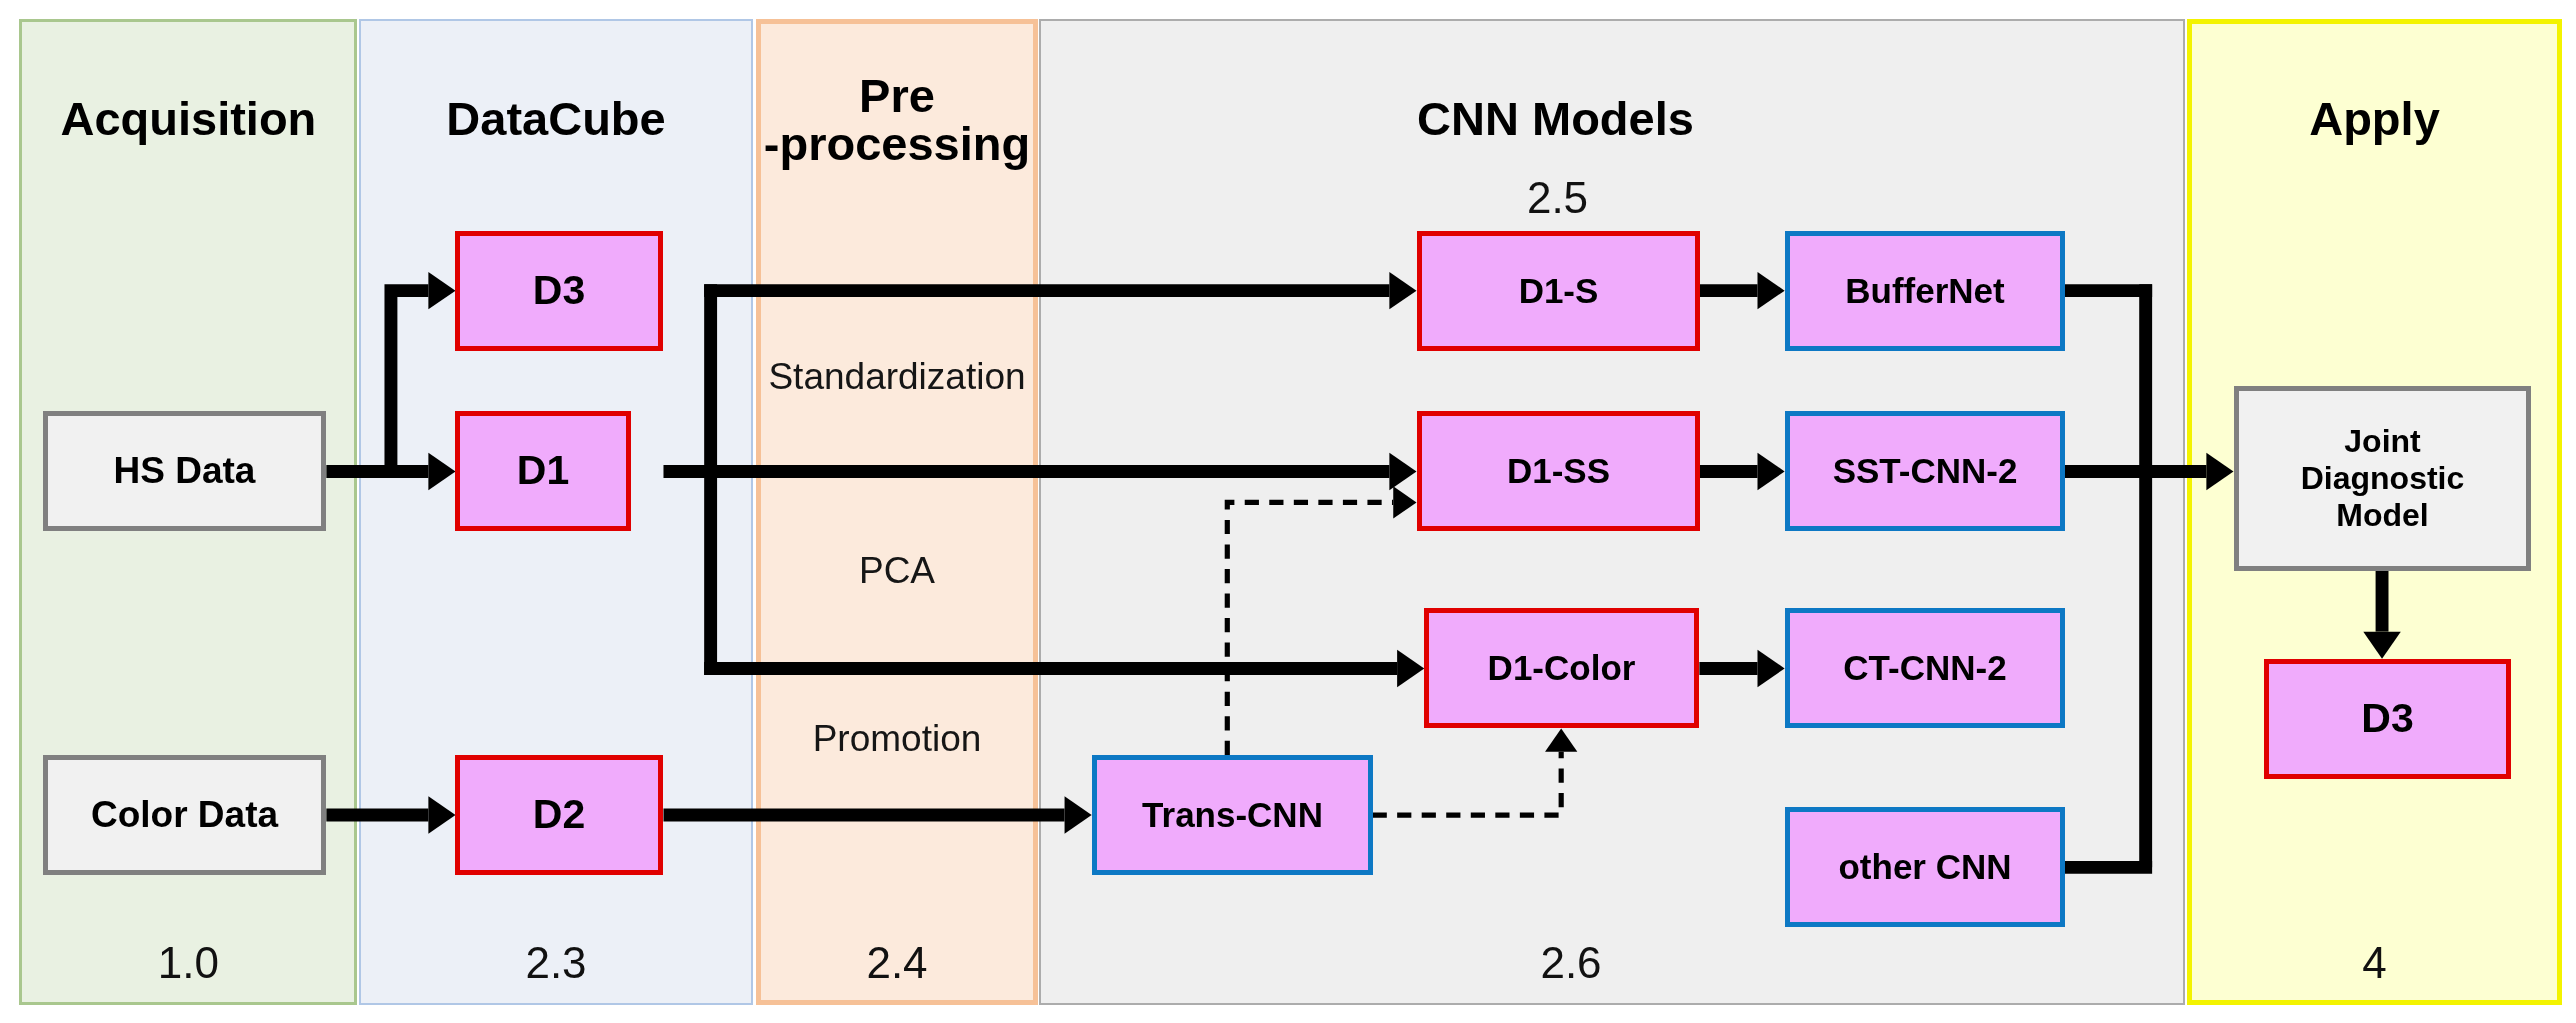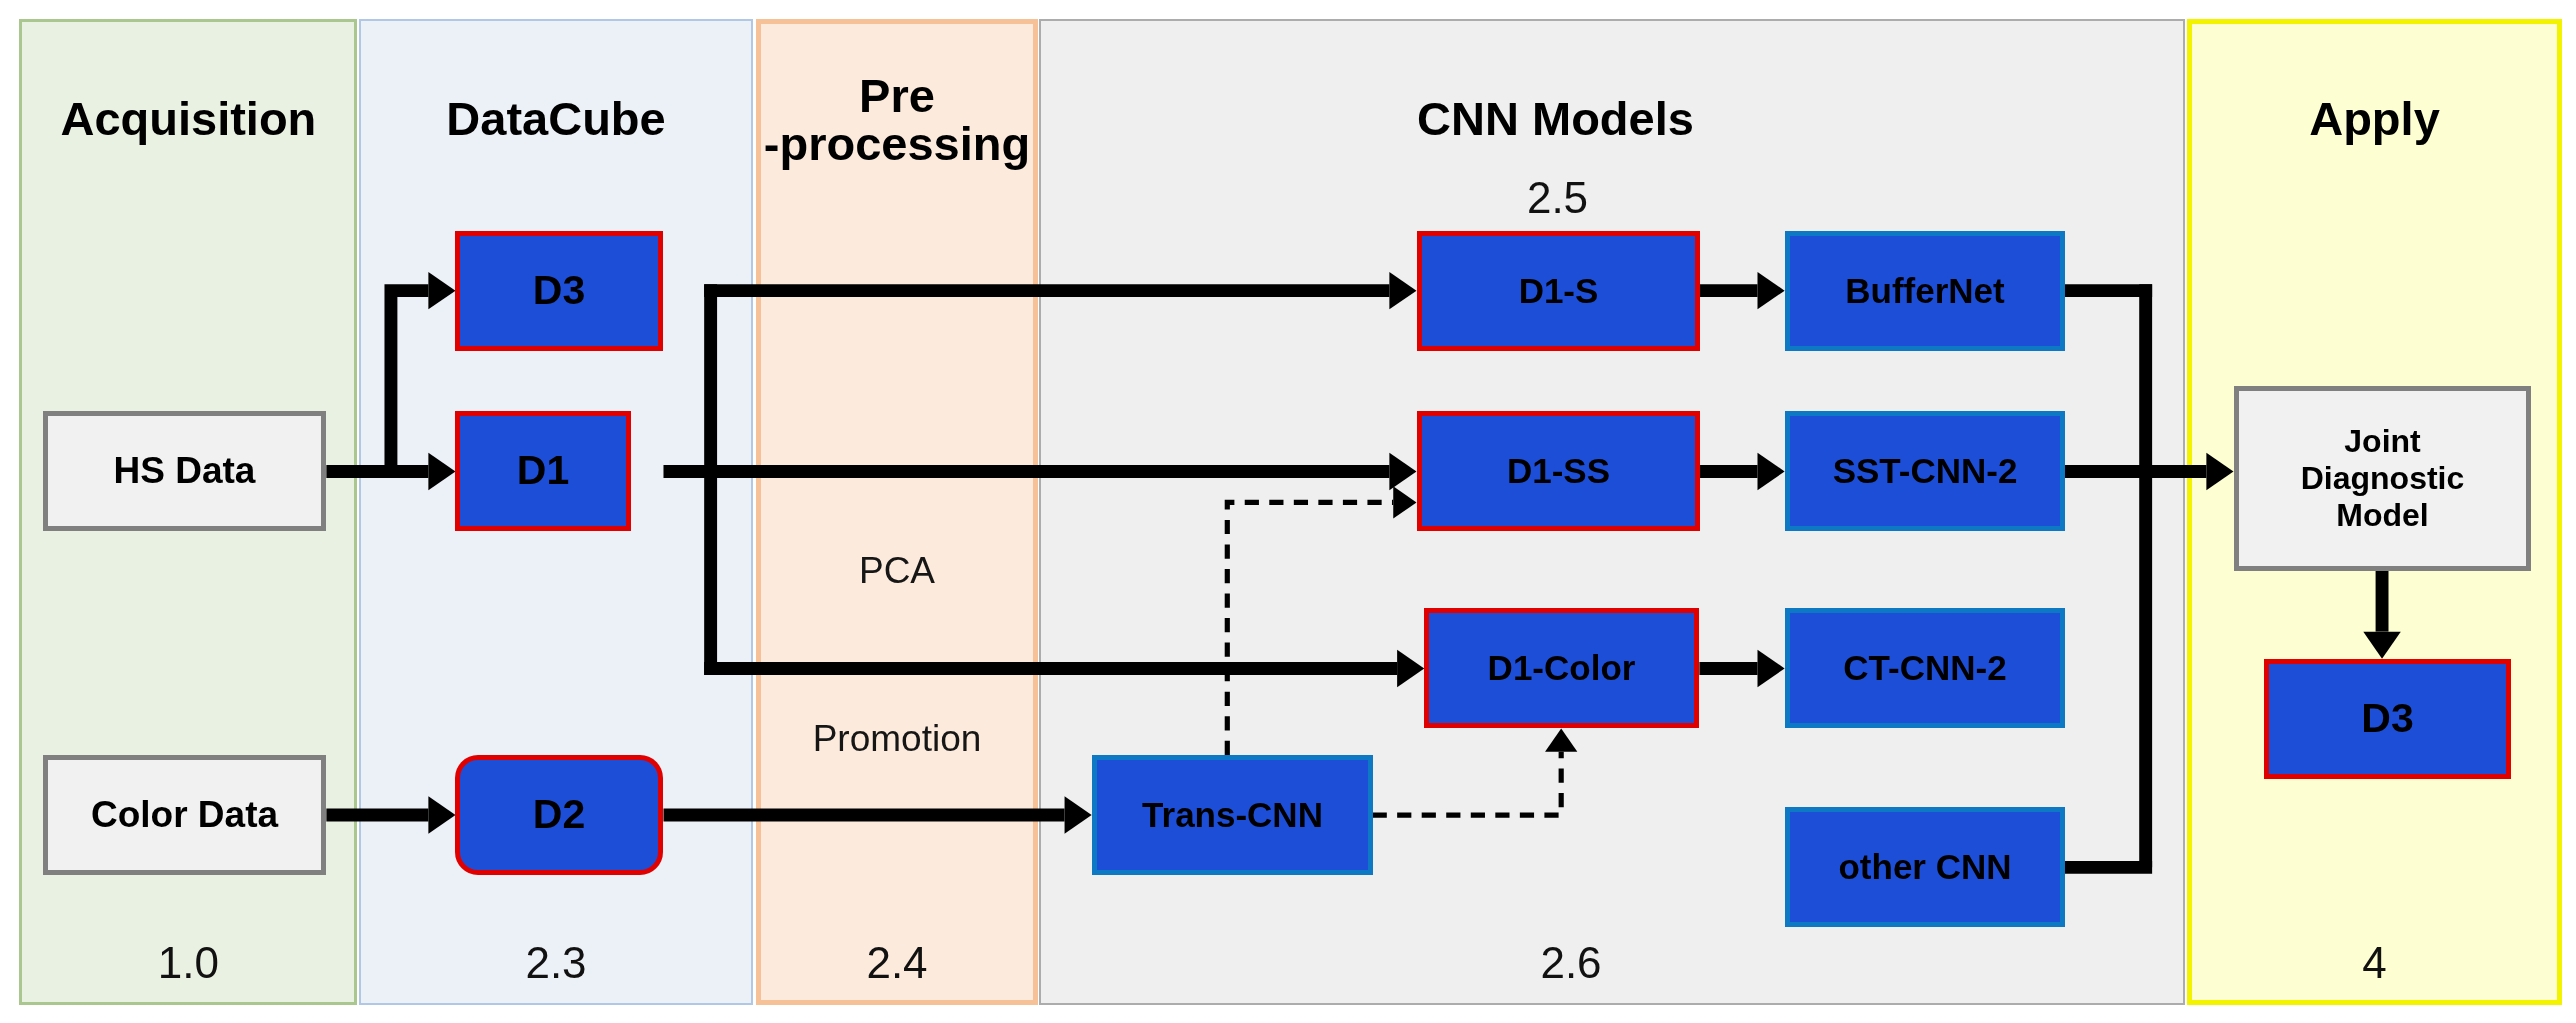--- a/index.html
+++ b/index.html
@@ -21,21 +21,21 @@
   .wires{position:absolute;left:0;top:0;z-index:2;}
 
   .txt{position:absolute;text-align:center;z-index:4;white-space:nowrap;}
   .hdr{font-size:47px;font-weight:bold;line-height:48px;}
   .steptext{font-size:37px;font-weight:normal;color:#161616;}
   .num{font-size:44px;font-weight:normal;color:#111;}
 
   .box{
     position:absolute;box-sizing:border-box;z-index:3;
     display:flex;align-items:center;justify-content:center;text-align:center;
-    background:#1d4ed8;font-weight:bold;font-size:35px;line-height:1.15;
+    background:#f0abfc;font-weight:bold;font-size:35px;line-height:1.15;
   }
   .box.red{border:5.2px solid #E00000;}
   .box.blue{border:5.2px solid #0D78C4;}
   .box.io{border:5.2px solid #808080;background:#F1F1F1;}
   .box.big{font-size:41px;}
   .box.iotext{font-size:37px;}
   .box.jdm{font-size:32px;}
   .box .wrap3{max-width:194px;white-space:normal;}
 </style>
 </head>
@@ -93,35 +93,36 @@
   </svg>
 
   <div class="txt hdr" style="left:19.4px;width:338px;top:95px;">Acquisition</div>
   <div class="txt hdr" style="left:359px;width:394px;top:95px;">DataCube</div>
   <div class="txt hdr" style="left:756px;width:282px;top:72px;"><span>Pre</span><br><span>-processing</span></div>
   <div class="txt hdr" style="left:1297px;width:517px;top:95px;">CNN Models</div>
   <div class="txt hdr" style="left:2187px;width:375px;top:95px;">Apply</div>
 
   <div class="txt num" style="left:1493px;width:129px;top:173px;">2.5</div>
 
+  <div class="txt steptext" style="left:756px;width:282px;top:356px;">Standardization</div>
   <div class="txt steptext" style="left:756px;width:282px;top:550px;">PCA</div>
   <div class="txt steptext" style="left:756px;width:282px;top:718px;">Promotion</div>
 
   <div class="txt num" style="left:19.4px;width:338px;top:938px;">1.0</div>
   <div class="txt num" style="left:359px;width:394px;top:938px;">2.3</div>
   <div class="txt num" style="left:756px;width:282px;top:938px;">2.4</div>
   <div class="txt num" style="left:1442px;width:258px;top:938px;">2.6</div>
   <div class="txt num" style="left:2187px;width:375px;top:938px;">4</div>
 
   <div class="box io iotext" style="left:43px;top:411px;width:283px;height:120px;">HS Data</div>
   <div class="box io iotext" style="left:43px;top:755px;width:283px;height:120px;">Color Data</div>
 
   <div class="box red big" style="left:455px;top:231px;width:208px;height:120px;">D3</div>
   <div class="box red big" style="left:455px;top:411px;width:176px;height:120px;">D1</div>
-  <div class="box red big" style="left:455px;top:755px;width:208px;height:120px;border-radius:23px;">D2</div>
+  <div class="box red big" style="left:455px;top:755px;width:208px;height:120px;">D2</div>
 
   <div class="box red" style="left:1417px;top:231px;width:283px;height:120px;">D1-S</div>
   <div class="box red" style="left:1417px;top:411px;width:283px;height:120px;">D1-SS</div>
   <div class="box red" style="left:1424px;top:608px;width:275px;height:120px;">D1-Color</div>
 
   <div class="box blue" style="left:1092px;top:755px;width:281px;height:120px;">Trans-CNN</div>
   <div class="box blue" style="left:1785px;top:231px;width:280px;height:120px;">BufferNet</div>
   <div class="box blue" style="left:1785px;top:411px;width:280px;height:120px;">SST-CNN-2</div>
   <div class="box blue" style="left:1785px;top:608px;width:280px;height:120px;">CT-CNN-2</div>
   <div class="box blue" style="left:1785px;top:807px;width:280px;height:120px;">other CNN</div>

